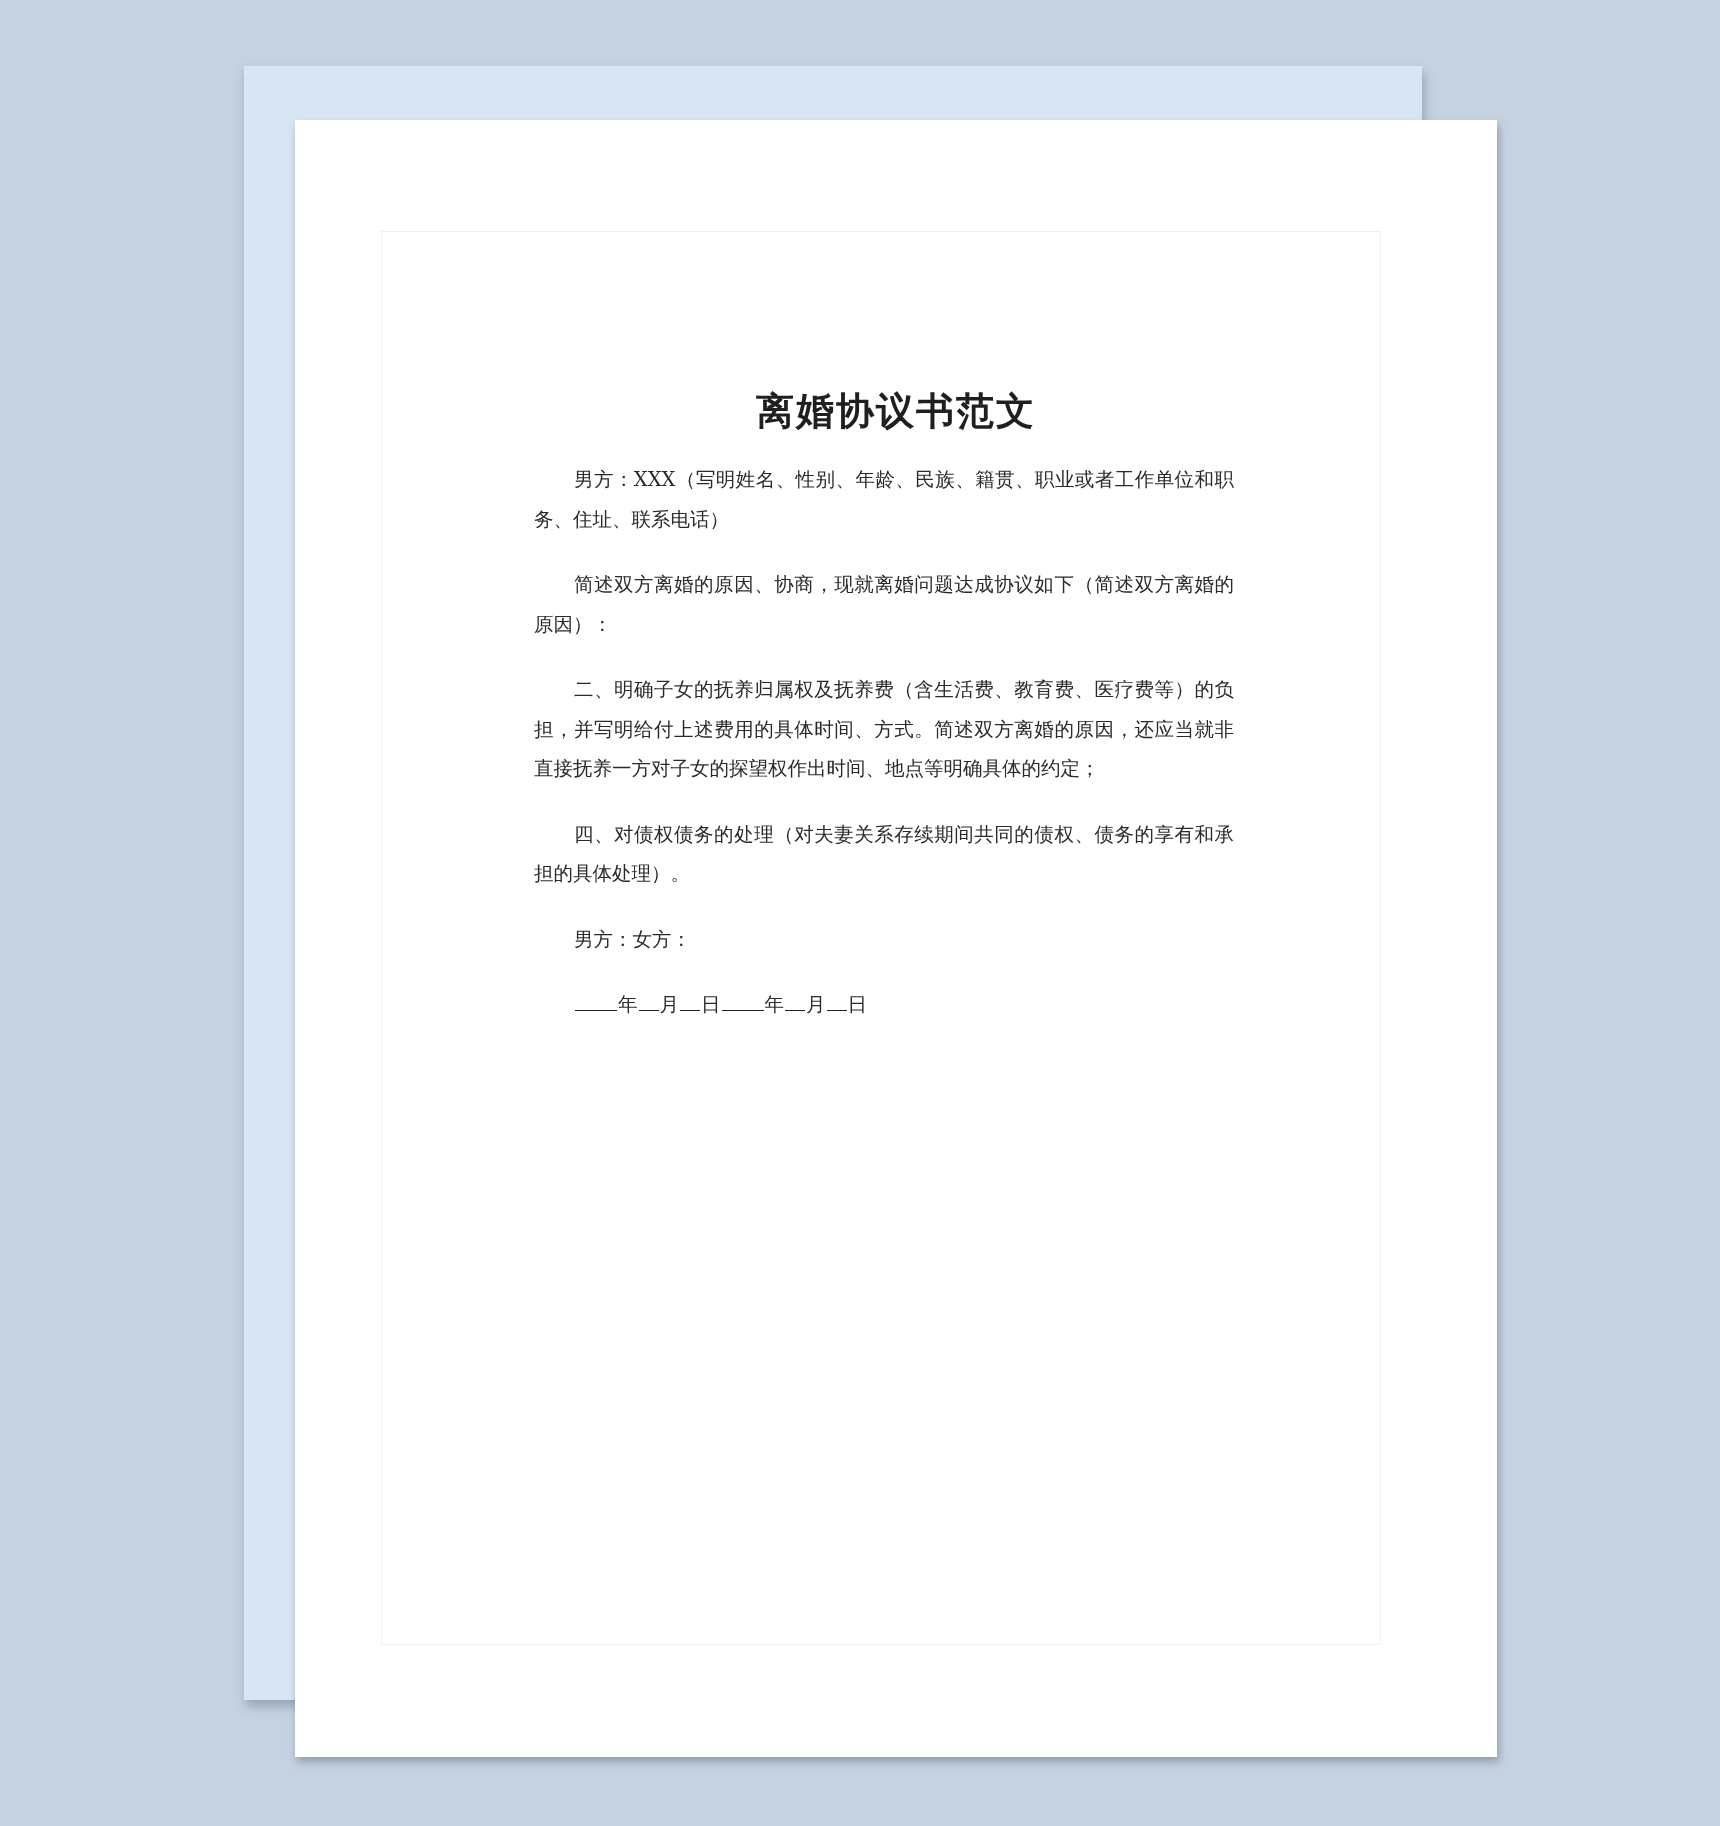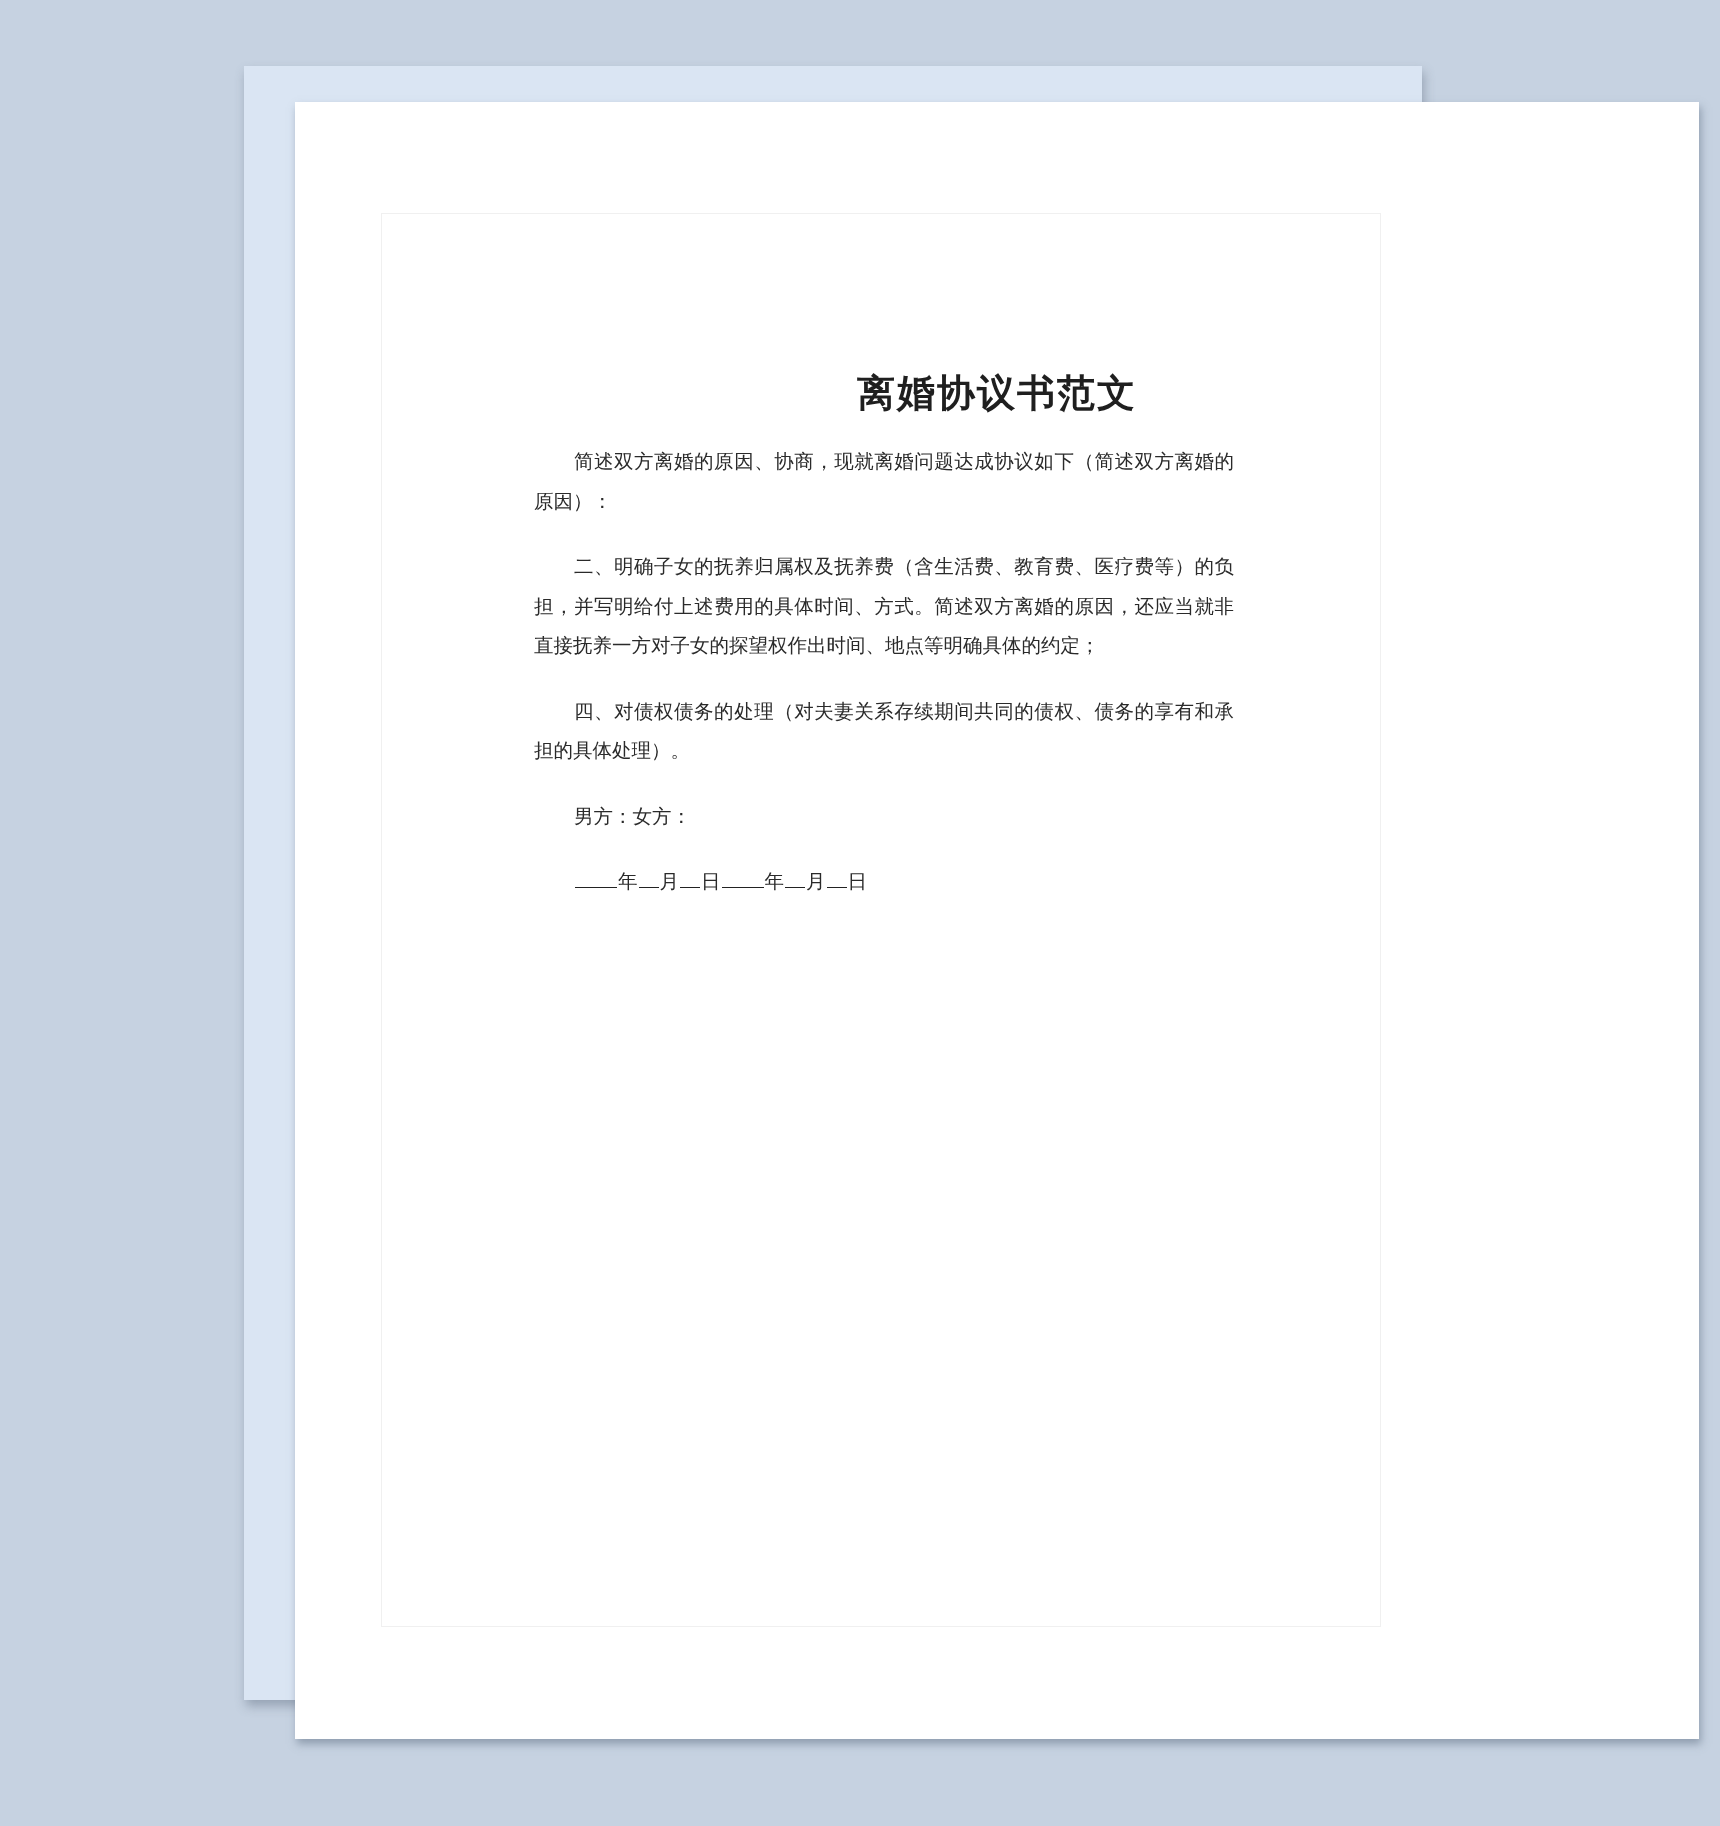--- a/index.html
+++ b/index.html
@@ -7,21 +7,21 @@
     width:1720px; height:1826px; position:relative; overflow:hidden;
     background:#c6d2e1;
     font-family: "DejaVu Serif", "Liberation Serif", serif;
   }
   .back-page {
     position:absolute; left:244px; top:66px; width:1178px; height:1634px;
     background:#dae5f3;
     box-shadow: 2px 6px 10px rgba(90,105,125,0.45);
   }
   .front-page {
-    position:absolute; left:295px; top:102px; width:1404px; height:1637px;
+    position:absolute; left:295px; top:120px; width:1202px; height:1637px;
     background:#ffffff;
     box-shadow: 2px 5px 8px rgba(90,105,125,0.5);
   }
   .inner-frame {
     position:absolute; left:86px; top:111px; width:1000px; height:1414px;
     border:1px solid #f0f0f0; box-sizing:border-box;
   }
   .title {
     position:absolute; left:0; right:0; top:266px; text-align:center;
     font-size:38px; font-weight:bold; color:#1f1f1f; letter-spacing:2px;
@@ -42,19 +42,20 @@
 <body>
 
 <div class="back-page"></div>
 
 <div class="front-page">
   <div class="inner-frame"></div>
 
   <div class="title">离婚协议书范文</div>
 
   <div class="body-text">
+    <p class="para">男方：XXX（写明姓名、性别、年龄、民族、籍贯、职业或者工作单位和职务、住址、联系电话）</p>
     <p class="para">简述双方离婚的原因、协商，现就离婚问题达成协议如下（简述双方离婚的原因）：</p>
     <p class="para">二、明确子女的抚养归属权及抚养费（含生活费、教育费、医疗费等）的负担，并写明给付上述费用的具体时间、方式。简述双方离婚的原因，还应当就非直接抚养一方对子女的探望权作出时间、地点等明确具体的约定；</p>
     <p class="para">四、对债权债务的处理（对夫妻关系存续期间共同的债权、债务的享有和承担的具体处理）。</p>
     <p class="sign">男方：女方：</p>
     <p class="date-line"><span class="blank long"></span><span>年</span><span class="blank short"></span><span>月</span><span class="blank short"></span><span>日</span><span class="blank long"></span><span>年</span><span class="blank short"></span><span>月</span><span class="blank short"></span><span>日</span></p>
   </div>
 </div>
 
 </body></html>

